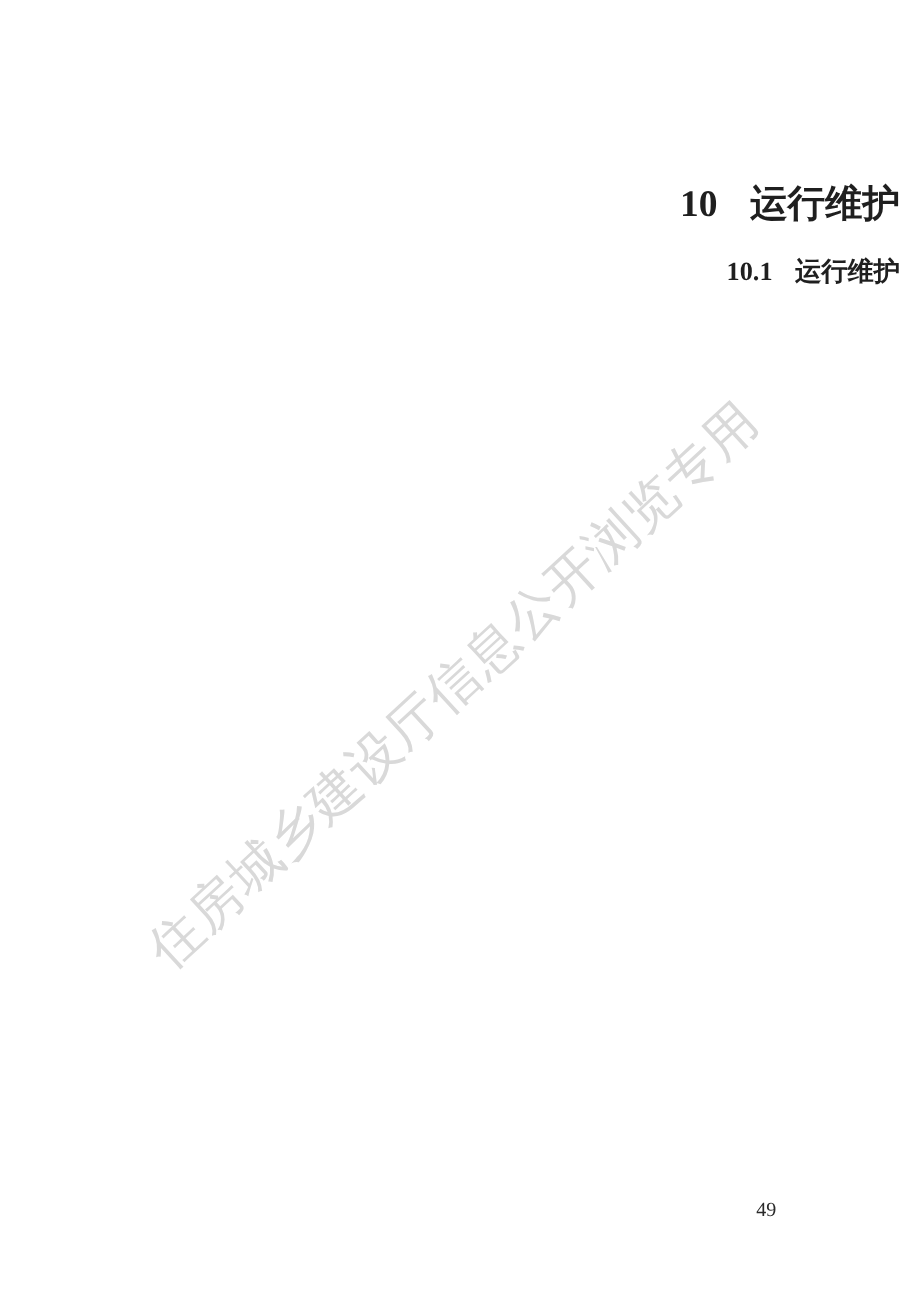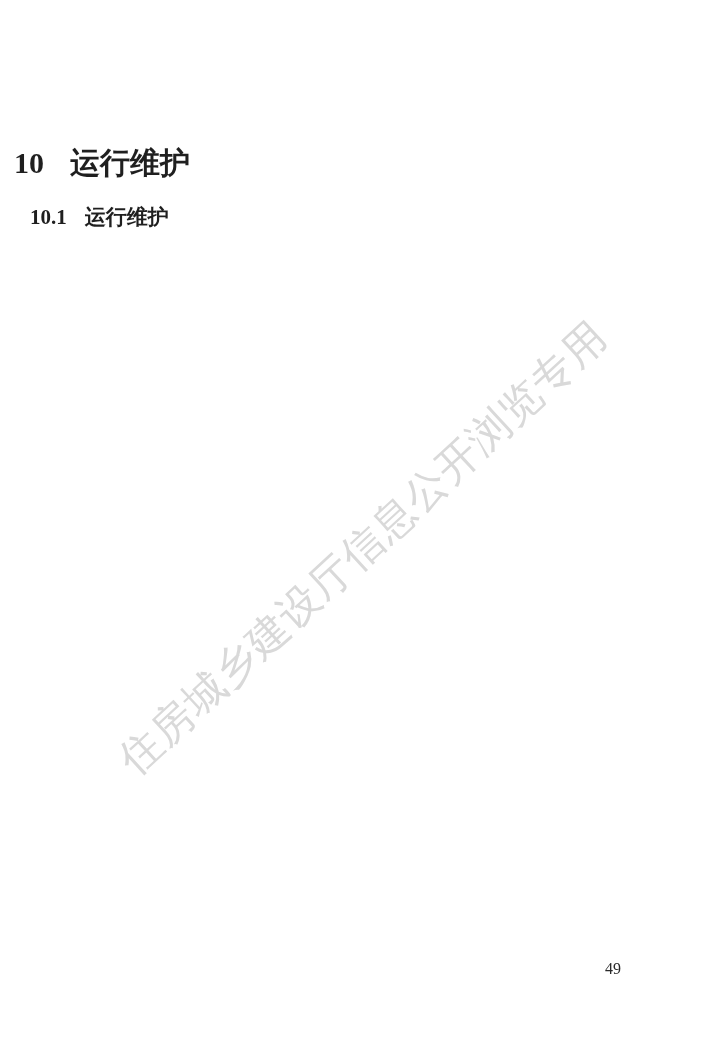--- a/index.html
+++ b/index.html
@@ -35,34 +35,34 @@
     color: var(--watermark-color);
     z-index: 0;
     user-select: none;
   }
   .chapter-heading {
     position: absolute;
     top: 143px;
     left: 0;
     width: 720px;
     padding-left: 14px;
-    text-align: left;
+    text-align: right;
     font-size: 30px;
     font-weight: bold;
     color: var(--text-color);
     z-index: 1;
   }
   .chapter-heading .heading-title { margin-left: 26px; }
   .section-heading {
     position: absolute;
     top: 203px;
     left: 0;
     width: 720px;
     padding-left: 30px;
-    text-align: left;
+    text-align: right;
     font-size: 21px;
     font-weight: bold;
     color: var(--text-color);
     z-index: 1;
   }
   .section-heading .heading-title { margin-left: 18px; }
   .clause {
     position: absolute;
     top: 260px;
     left: 90px;

